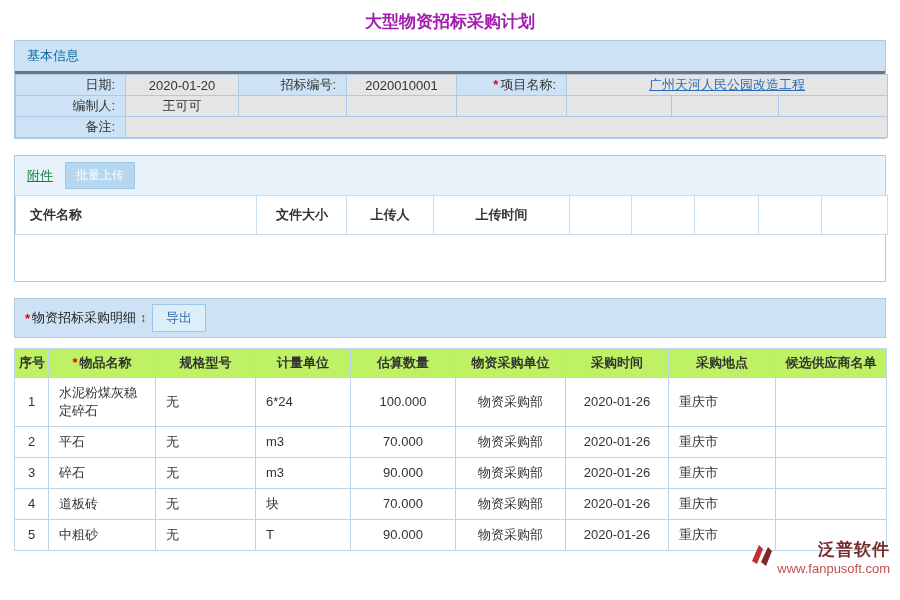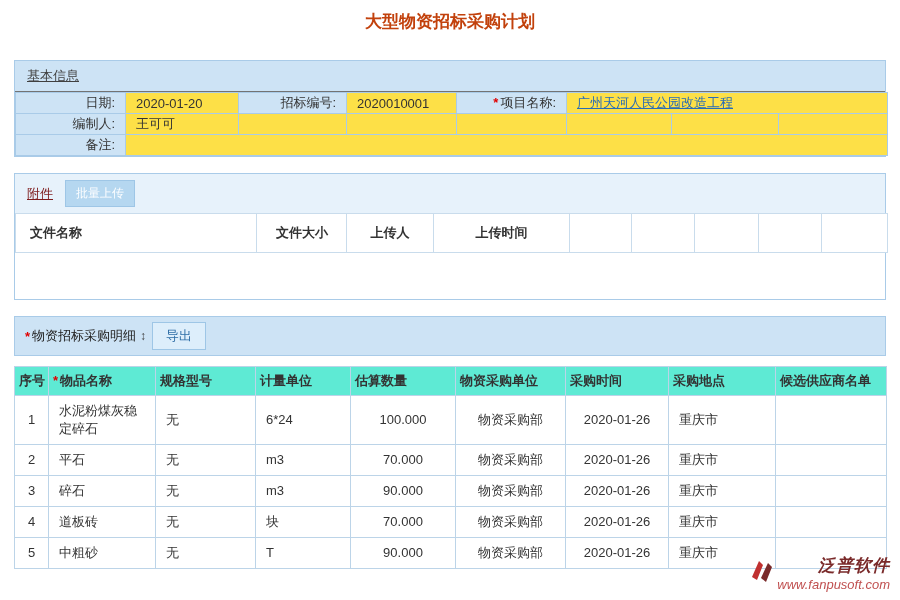--- a/index.html
+++ b/index.html
@@ -2,40 +2,40 @@
 <html><head>
 <meta charset="utf-8">
 <style>
   html,body{margin:0;padding:0;}
   body{
     width:900px;height:600px;overflow:hidden;background:#fff;
     font-family:"Liberation Sans","DejaVu Sans",sans-serif;color:#333;
     position:relative;
   }
   .page-title{
-    text-align:center;font-size:17px;font-weight:bold;color:#c2410c;
-    margin:10px 0 27px 0;
+    text-align:center;font-size:17px;font-weight:bold;color:#a21caf;
+    margin:10px 0 7px 0;
   }
   .panel{margin:0 14px 16px 14px;border:1px solid #a9cbe8;}
   .panel-header{
-    background:#cde3f5;border-bottom:1px solid #737373;
-    padding:6px 12px;font-size:13px;color:#404040;text-decoration:underline;
+    background:#cde3f5;border-bottom:3px solid #737373;
+    padding:6px 12px;font-size:13px;color:#0369a1;
   }
   table{border-collapse:collapse;width:100%;table-layout:fixed;font-size:13px;}
   
   .info-table td{border:1px solid #a9cbe8;padding:1px 10px;height:18px;overflow:hidden;white-space:nowrap;}
   .info-table td.lbl{background:#cde3f5;text-align:right;color:#333;}
-  .info-table td.val{background:#fde047;text-align:left;margin-left:40px;}
+  .info-table td.val{background:#e5e5e5;text-align:center;margin-left:40px;}
   .req{color:#e00000;margin-right:2px;font-weight:bold;}
   a.link{color:#2a6db5;text-decoration:underline;cursor:pointer;}
   
   .attach-toolbar{
     background:#e7f2fb;padding:6px 12px;display:flex;align-items:center;gap:12px;
   }
-  .attach-title{font-size:13px;color:#7f1d1d;text-decoration:underline;}
+  .attach-title{font-size:13px;color:#15803d;text-decoration:underline;}
   .btn{
     font-family:"Liberation Sans","DejaVu Sans",sans-serif;
     font-size:12px;border-radius:0;cursor:pointer;
   }
   .btn-upload{
     background:#b5d7f0;color:#fdfeff;border:1px solid #9ec6e6;
     padding:4px 10px;
   }
   .attach-table th{
     background:#fff;border:1px solid #c9dcec;padding:10px 19px;
@@ -48,33 +48,33 @@
     margin:0 14px 10px 14px;border:1px solid #a9cbe8;background:#cde3f5;
     padding:5px 10px;display:flex;align-items:center;font-size:13px;color:#222;
   }
   .sort-icon{margin:0 6px 0 4px;font-size:12px;color:#444;cursor:pointer;}
   .btn-export{
     background:#ddeefb;color:#2f6fa7;border:1px solid #9ec6e6;
     padding:4px 13px;font-size:13px;
   }
   .detail-wrap{margin:0 14px;}
   .detail-table th{
-    background:#5eead4;border:1px solid #bcd4e8;padding:5px 4px;
-    font-weight:bold;color:#333;text-align:left;overflow:hidden;white-space:nowrap;
+    background:#bef264;border:1px solid #bcd4e8;padding:5px 4px;
+    font-weight:bold;color:#333;text-align:center;overflow:hidden;white-space:nowrap;
   }
   .detail-table td{
     background:#fff;border:1px solid #bcd4e8;padding:6px 10px;
     color:#333;line-height:18px;overflow:hidden;
   }
   .detail-table td.c{text-align:center;}
   .detail-table td.l{text-align:left;}
   
   .brand{
-    position:absolute;right:10px;bottom:8px;z-index:5;
-    display:flex;align-items:center;gap:4px;font-style:italic;
+    position:absolute;right:10px;bottom:24px;z-index:5;
+    display:flex;align-items:center;gap:4px;
   }
   .brand-txt{display:flex;flex-direction:column;align-items:flex-end;}
   .brand-name{font-size:17px;font-weight:bold;color:#7a2a2a;letter-spacing:1px;}
   .brand-site{font-size:13px;color:#c05050;}
 </style>
 </head>
 <body>
 
 <div class="page-title">大型物资招标采购计划</div>
 

